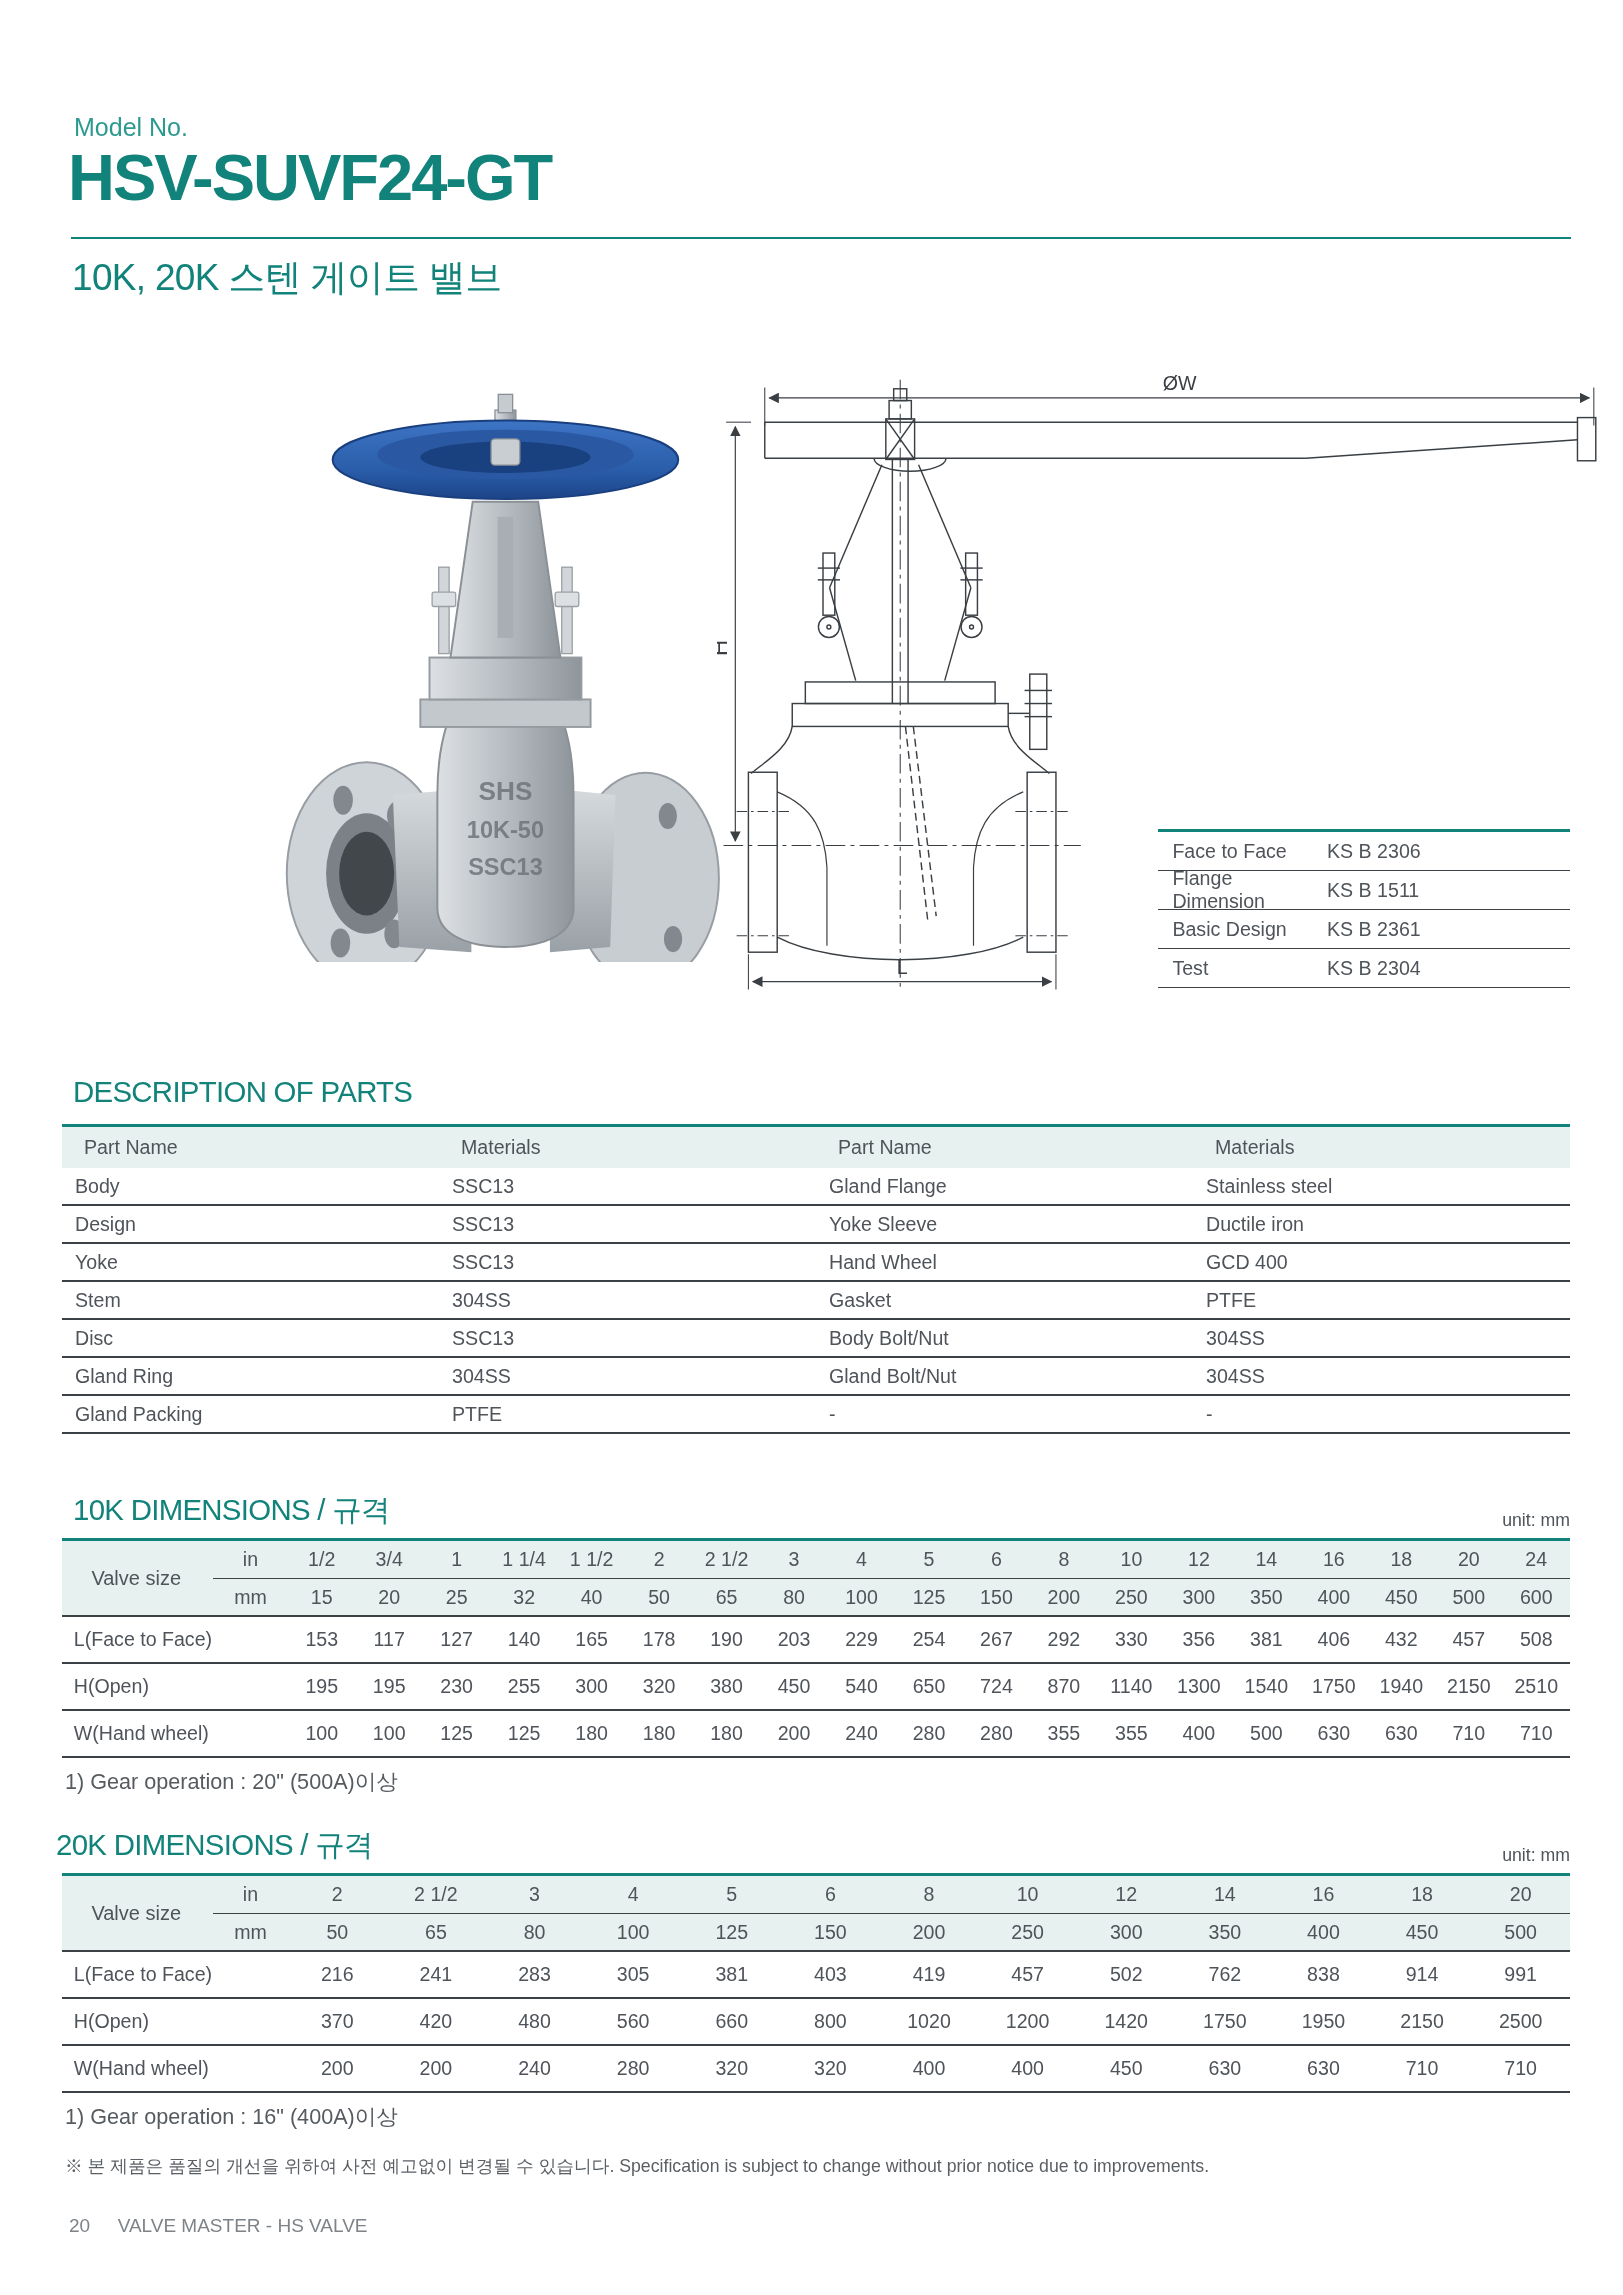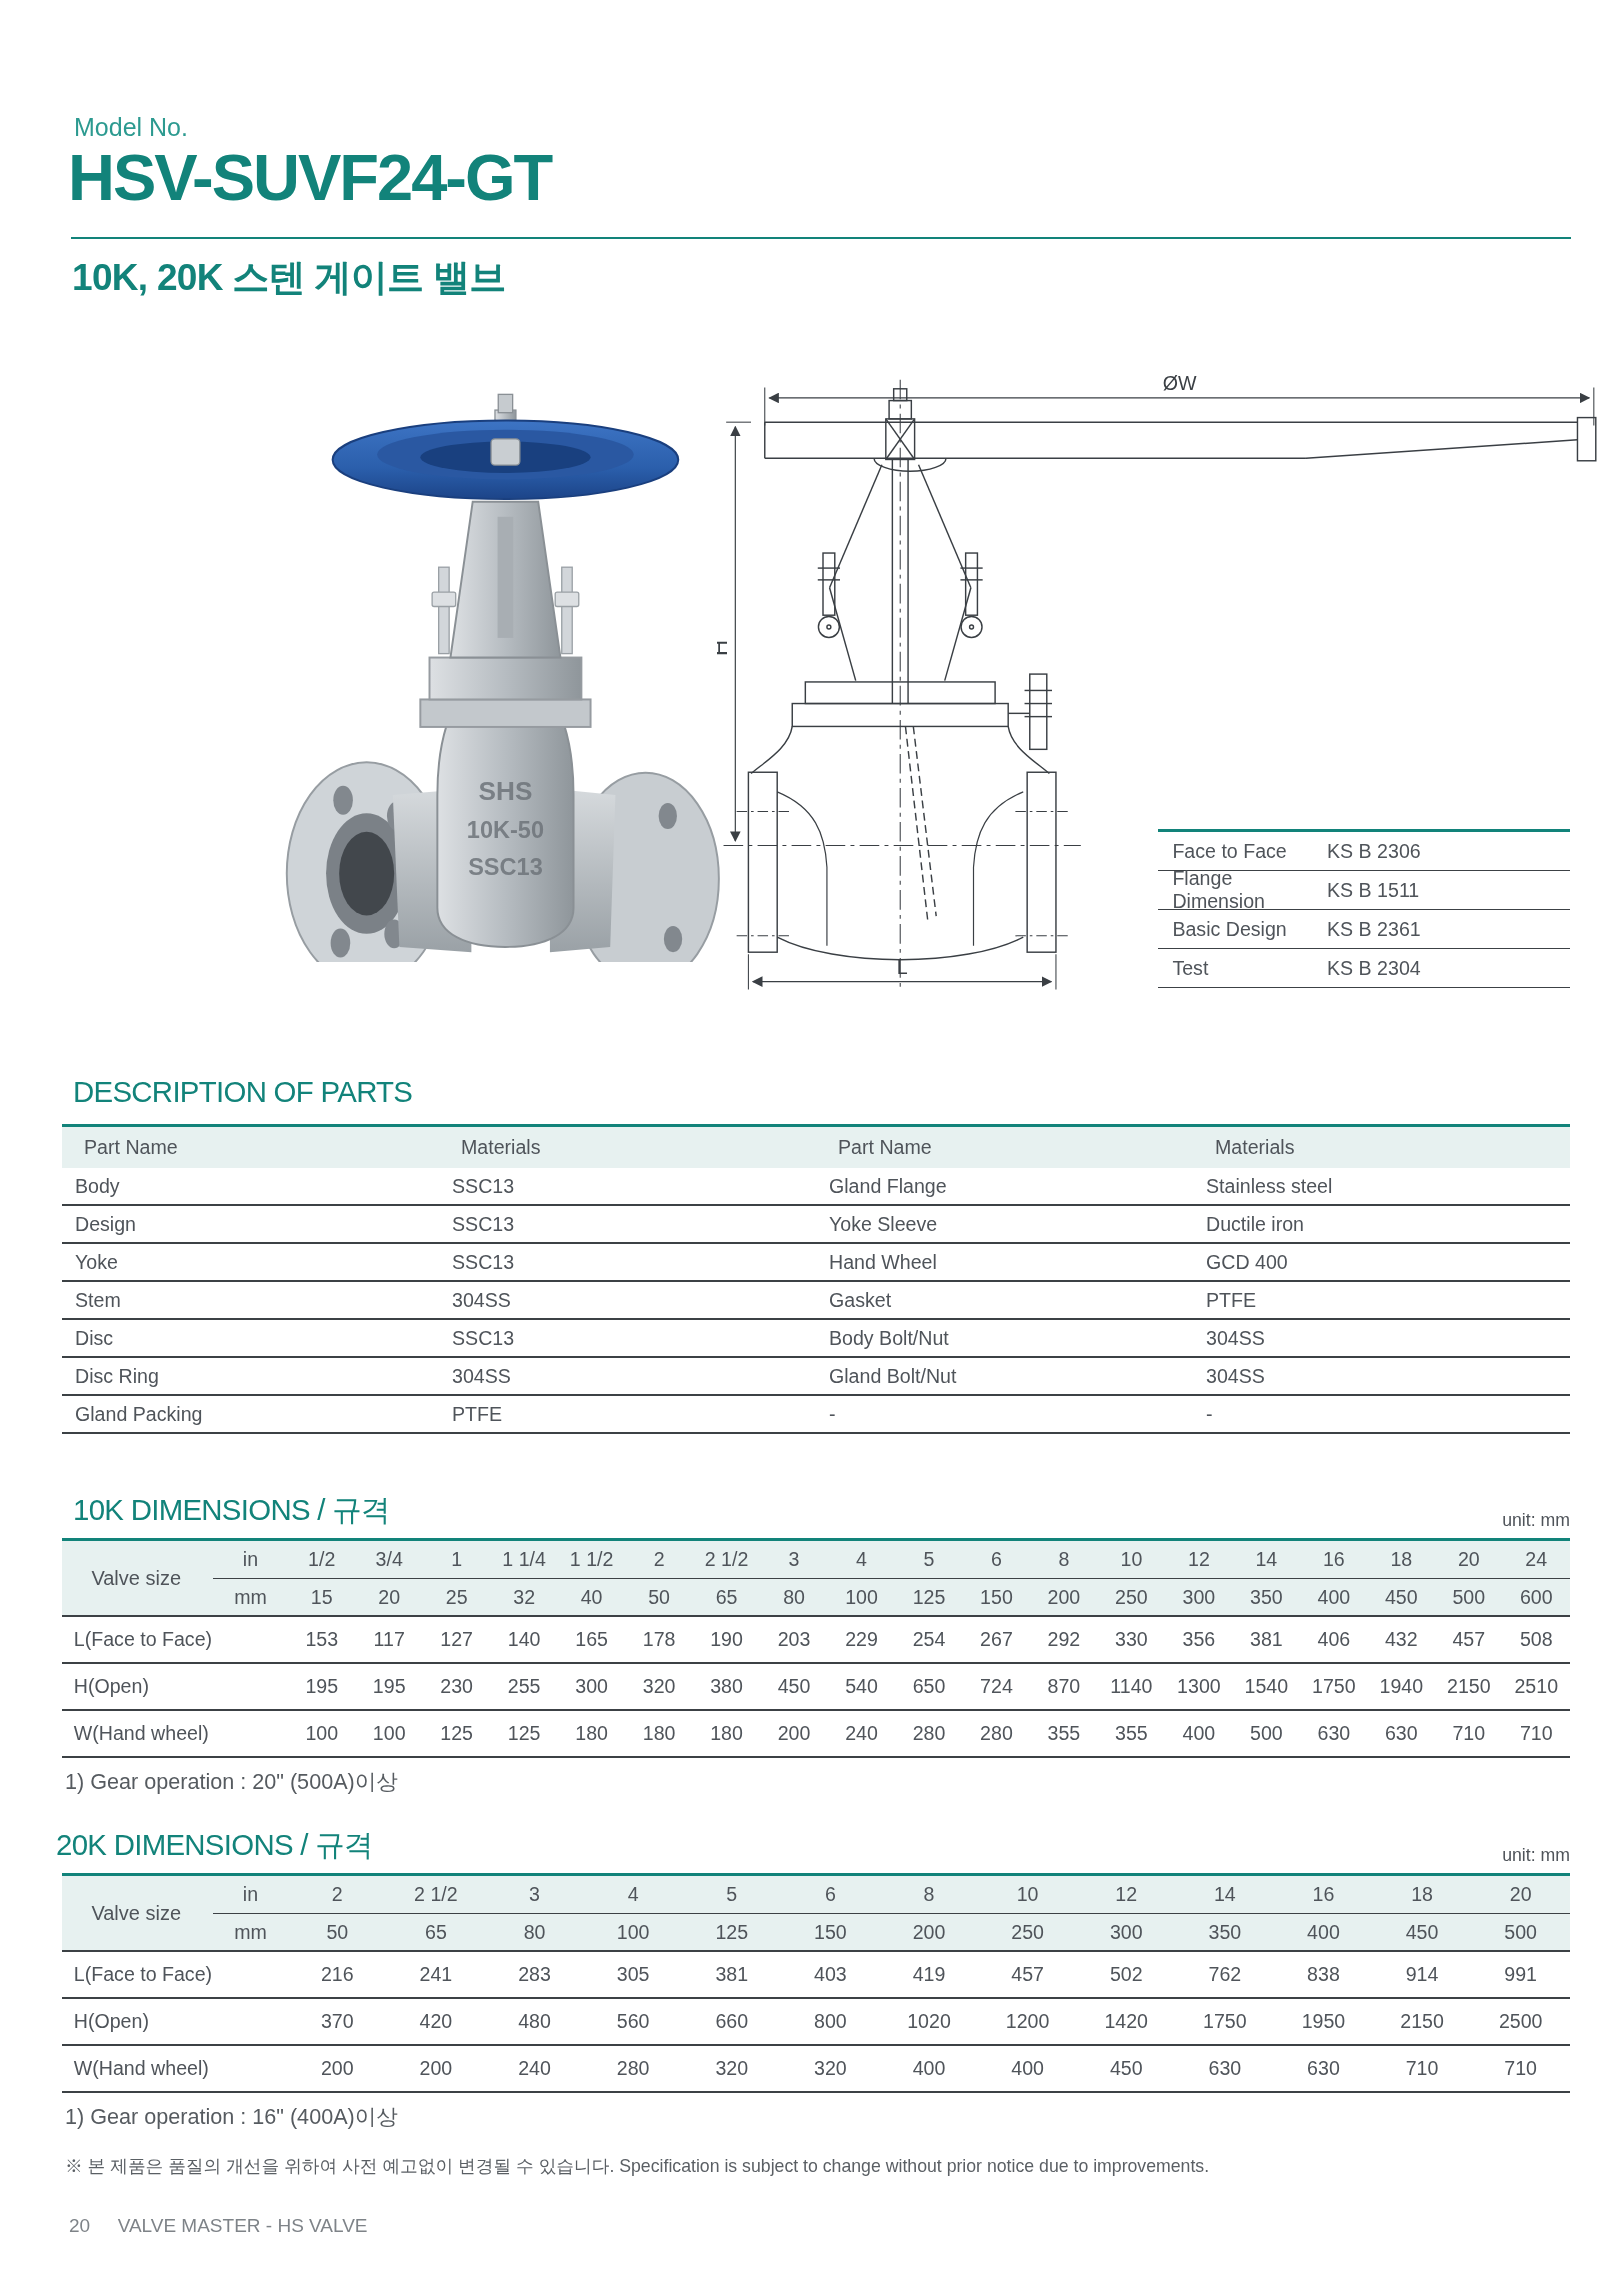--- a/index.html
+++ b/index.html
@@ -3,21 +3,21 @@
 <meta charset="utf-8">
 <style>
   :root{ --accent:#12837A; --band:#E7F1F0; --line:#3C4145; --txt:#4F545A; }
   *{ margin:0; padding:0; box-sizing:border-box; }
   body{ font-family:"Liberation Sans", sans-serif; background:#ffffff; }
   .page{ position:relative; width:1623px; height:2295px; background:#ffffff; overflow:hidden; }
 
   .model-label{ position:absolute; left:74px; top:113px; font-size:25px; color:#2C9A90; }
   .page-title{ position:absolute; left:68px; top:140px; font-size:65px; font-weight:700; letter-spacing:-2px; color:var(--accent); }
   .title-rule{ position:absolute; left:71px; top:237px; width:1500px; height:2px; background:var(--accent); }
-  .subtitle{ position:absolute; left:72px; top:253px; font-size:37px; font-weight:700; letter-spacing:-0.7px; color:var(--accent); }
+  .subtitle{ position:absolute; left:72px; top:253px; font-size:37px; font-weight:400; letter-spacing:-0.7px; color:var(--accent); }
 
   .photo-svg{ position:absolute; left:275px; top:376px; }
   .drawing-svg{ position:absolute; left:717px; top:360px; }
 
   .standards{ position:absolute; left:1158px; top:829px; width:412px; border-top:3.3px solid var(--accent); }
   .std-row{ height:39px; display:flex; align-items:center; border-bottom:1.3px solid var(--line); }
   .std-label{ width:169px; padding-left:14.4px; font-size:19.6px; color:var(--txt); }
   .std-value{ font-size:19.6px; color:var(--txt); }
 
   .section-title{ position:absolute; font-size:29.4px; font-weight:400; letter-spacing:-0.7px; color:var(--accent); }
@@ -236,21 +236,21 @@
       <div class="pcell pdata">Hand Wheel</div>
       <div class="pcell pdata">GCD 400</div>
       <div class="pcell pdata">Stem</div>
       <div class="pcell pdata">304SS</div>
       <div class="pcell pdata">Gasket</div>
       <div class="pcell pdata">PTFE</div>
       <div class="pcell pdata">Disc</div>
       <div class="pcell pdata">SSC13</div>
       <div class="pcell pdata">Body Bolt/Nut</div>
       <div class="pcell pdata">304SS</div>
-      <div class="pcell pdata">Disc Ring</div>
+      <div class="pcell pdata">Gland Ring</div>
       <div class="pcell pdata">304SS</div>
       <div class="pcell pdata">Gland Bolt/Nut</div>
       <div class="pcell pdata">304SS</div>
       <div class="pcell pdata">Gland Packing</div>
       <div class="pcell pdata">PTFE</div>
       <div class="pcell pdata">-</div>
       <div class="pcell pdata">-</div>
     </div>
 
   <div class="section-title" style="left:73px; top:1491px;">10K  DIMENSIONS / 규격</div>

